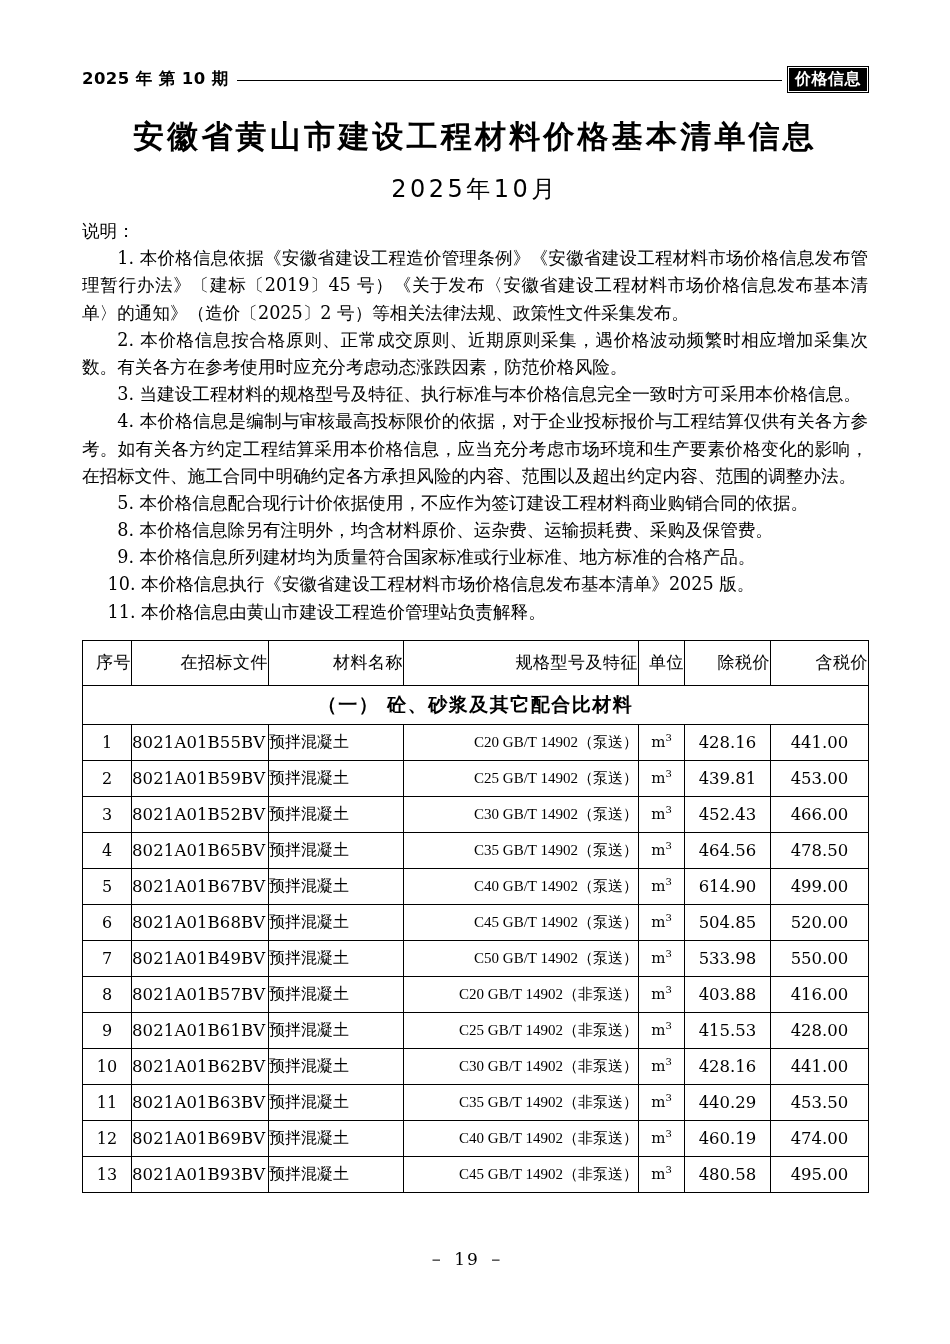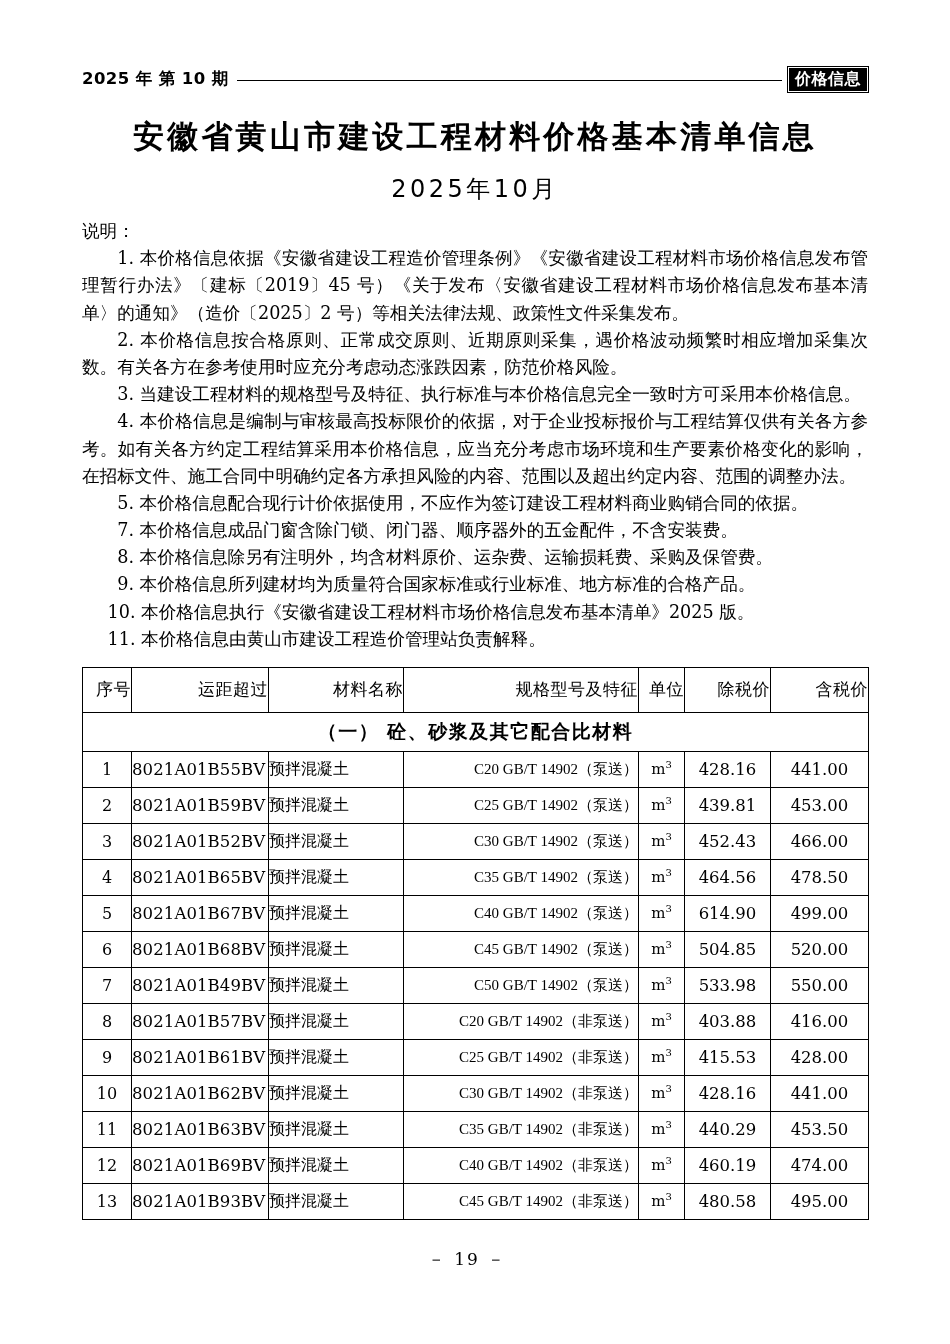--- a/index.html
+++ b/index.html
@@ -173,41 +173,40 @@
   <h1 class="doc-title">安徽省黄山市建设工程材料价格基本清单信息</h1>
   <div class="doc-subtitle">2025年10月</div>
 
   <div class="notes">
     <p class="note-head">说明：</p>
     <p class="note">1. 本价格信息依据《安徽省建设工程造价管理条例》《安徽省建设工程材料市场价格信息发布管理暂行办法》〔建标〔2019〕45 号）《关于发布〈安徽省建设工程材料市场价格信息发布基本清单〉的通知》（造价〔2025〕2 号）等相关法律法规、政策性文件采集发布。</p>
     <p class="note">2. 本价格信息按合格原则、正常成交原则、近期原则采集，遇价格波动频繁时相应增加采集次数。有关各方在参考使用时应充分考虑动态涨跌因素，防范价格风险。</p>
     <p class="note">3. 当建设工程材料的规格型号及特征、执行标准与本价格信息完全一致时方可采用本价格信息。</p>
     <p class="note">4. 本价格信息是编制与审核最高投标限价的依据，对于企业投标报价与工程结算仅供有关各方参考。如有关各方约定工程结算采用本价格信息，应当充分考虑市场环境和生产要素价格变化的影响，在招标文件、施工合同中明确约定各方承担风险的内容、范围以及超出约定内容、范围的调整办法。</p>
     <p class="note">5. 本价格信息配合现行计价依据使用，不应作为签订建设工程材料商业购销合同的依据。</p>
-    <p class="note">7. 本价格信息成品门窗含除门锁、闭门器、顺序器外的五金配件，不含安装费。</p>
     <p class="note">8. 本价格信息除另有注明外，均含材料原价、运杂费、运输损耗费、采购及保管费。</p>
     <p class="note">9. 本价格信息所列建材均为质量符合国家标准或行业标准、地方标准的合格产品。</p>
     <p class="note hang">10. 本价格信息执行《安徽省建设工程材料市场价格信息发布基本清单》2025 版。</p>
     <p class="note hang">11. 本价格信息由黄山市建设工程造价管理站负责解释。</p>
   </div>
 
   <table class="price">
     <colgroup>
       <col class="w-idx">
         <col class="w-code">
         <col class="w-name">
         <col class="w-spec">
       <col class="w-unit">
         <col class="w-ex">
         <col class="w-in">
     </colgroup>
     <thead>
       <tr>
         <th>序号</th>
-        <th>运距超过</th>
+        <th>在招标文件</th>
         <th>材料名称</th>
         <th>规格型号及特征</th>
         <th>单位</th>
         <th>除税价</th>
         <th>含税价</th>
       </tr>
     </thead>
     <tbody>
       <tr class="sec-row">
         <td colspan="7">（一）  砼、砂浆及其它配合比材料</td>

